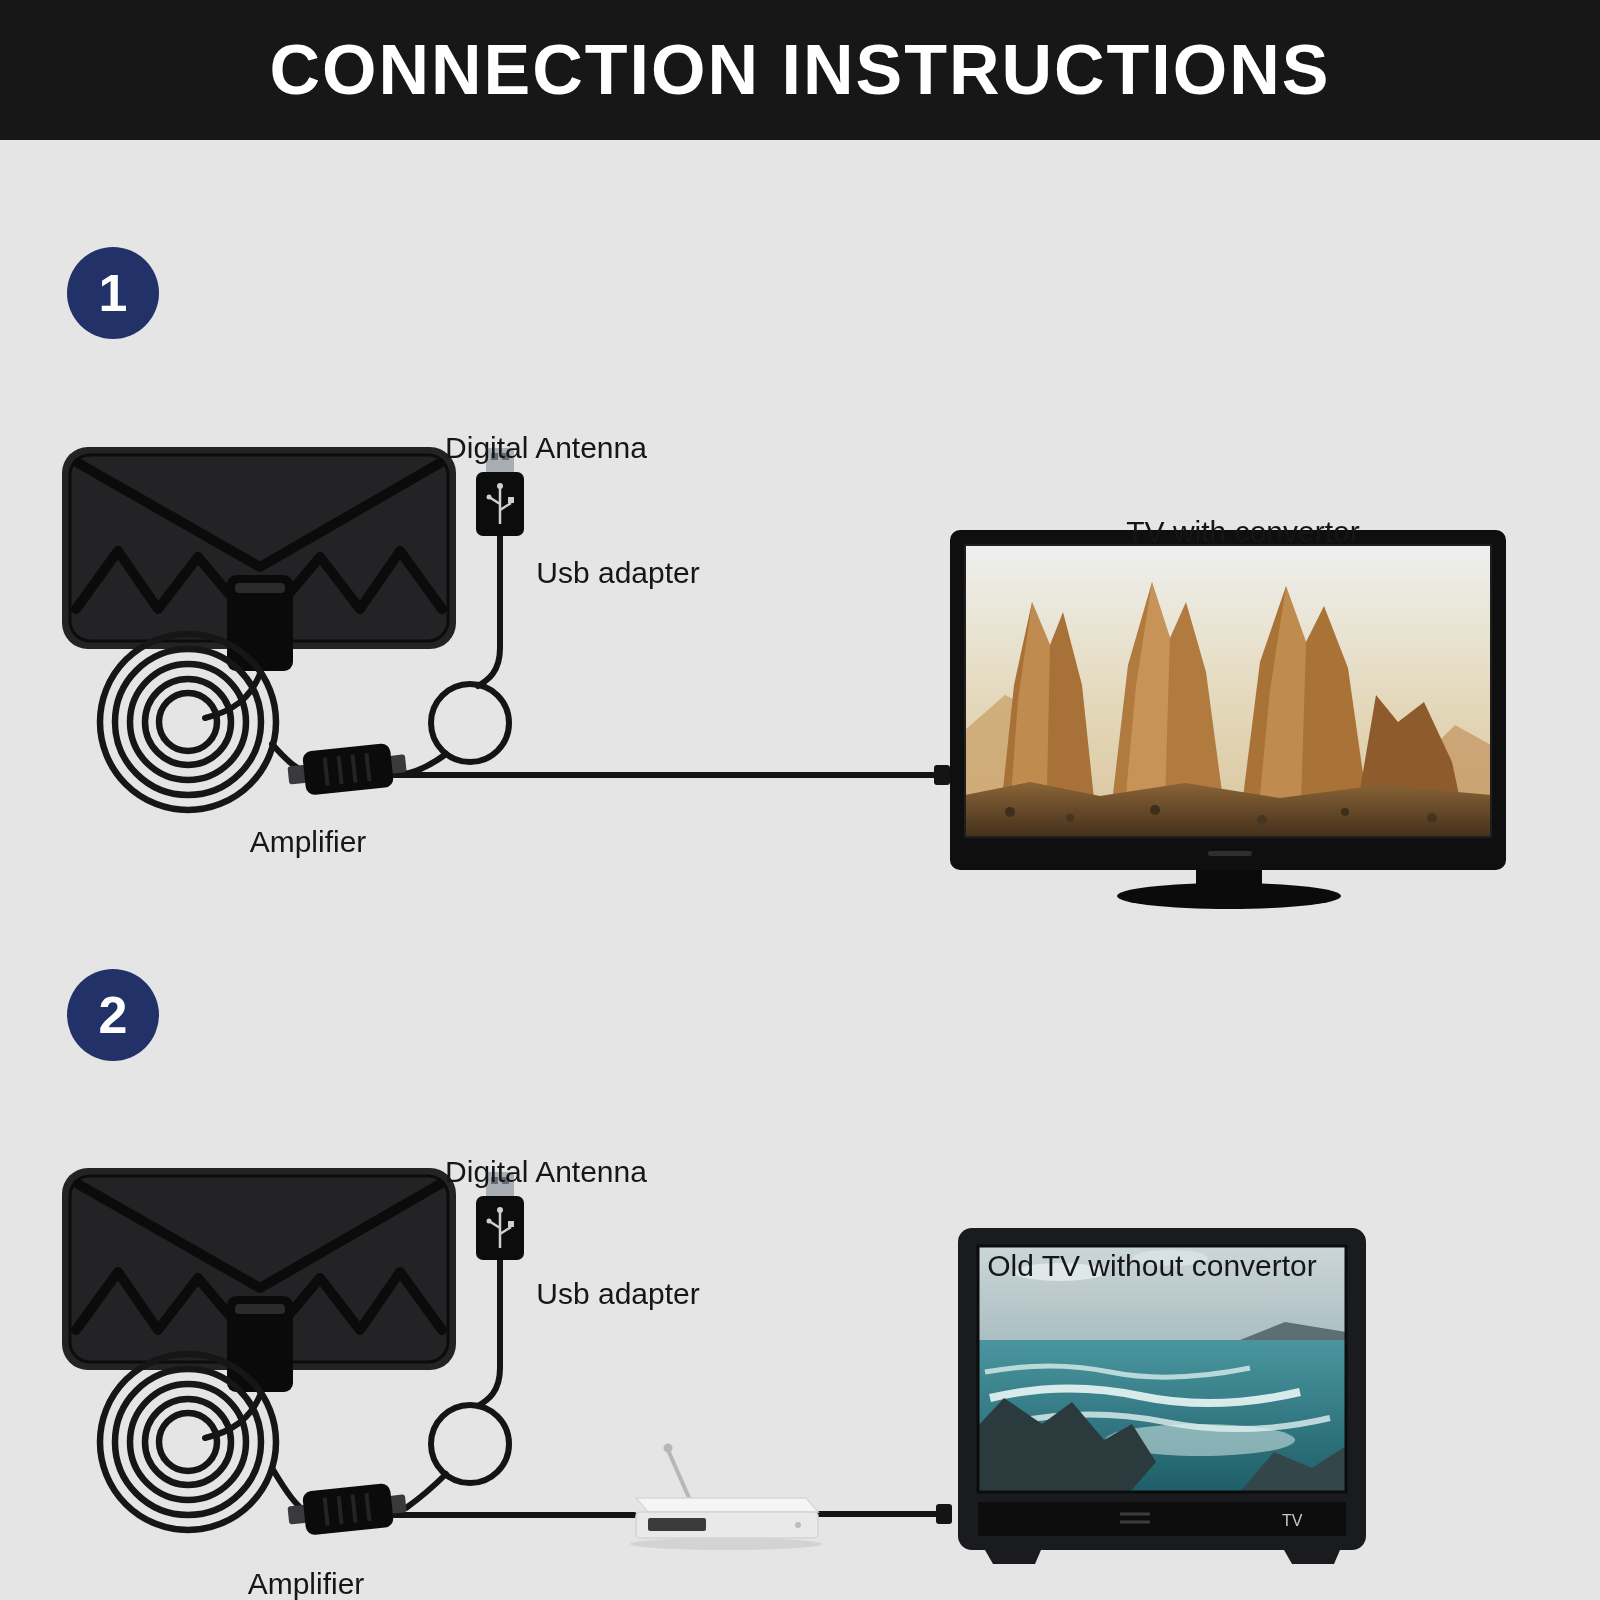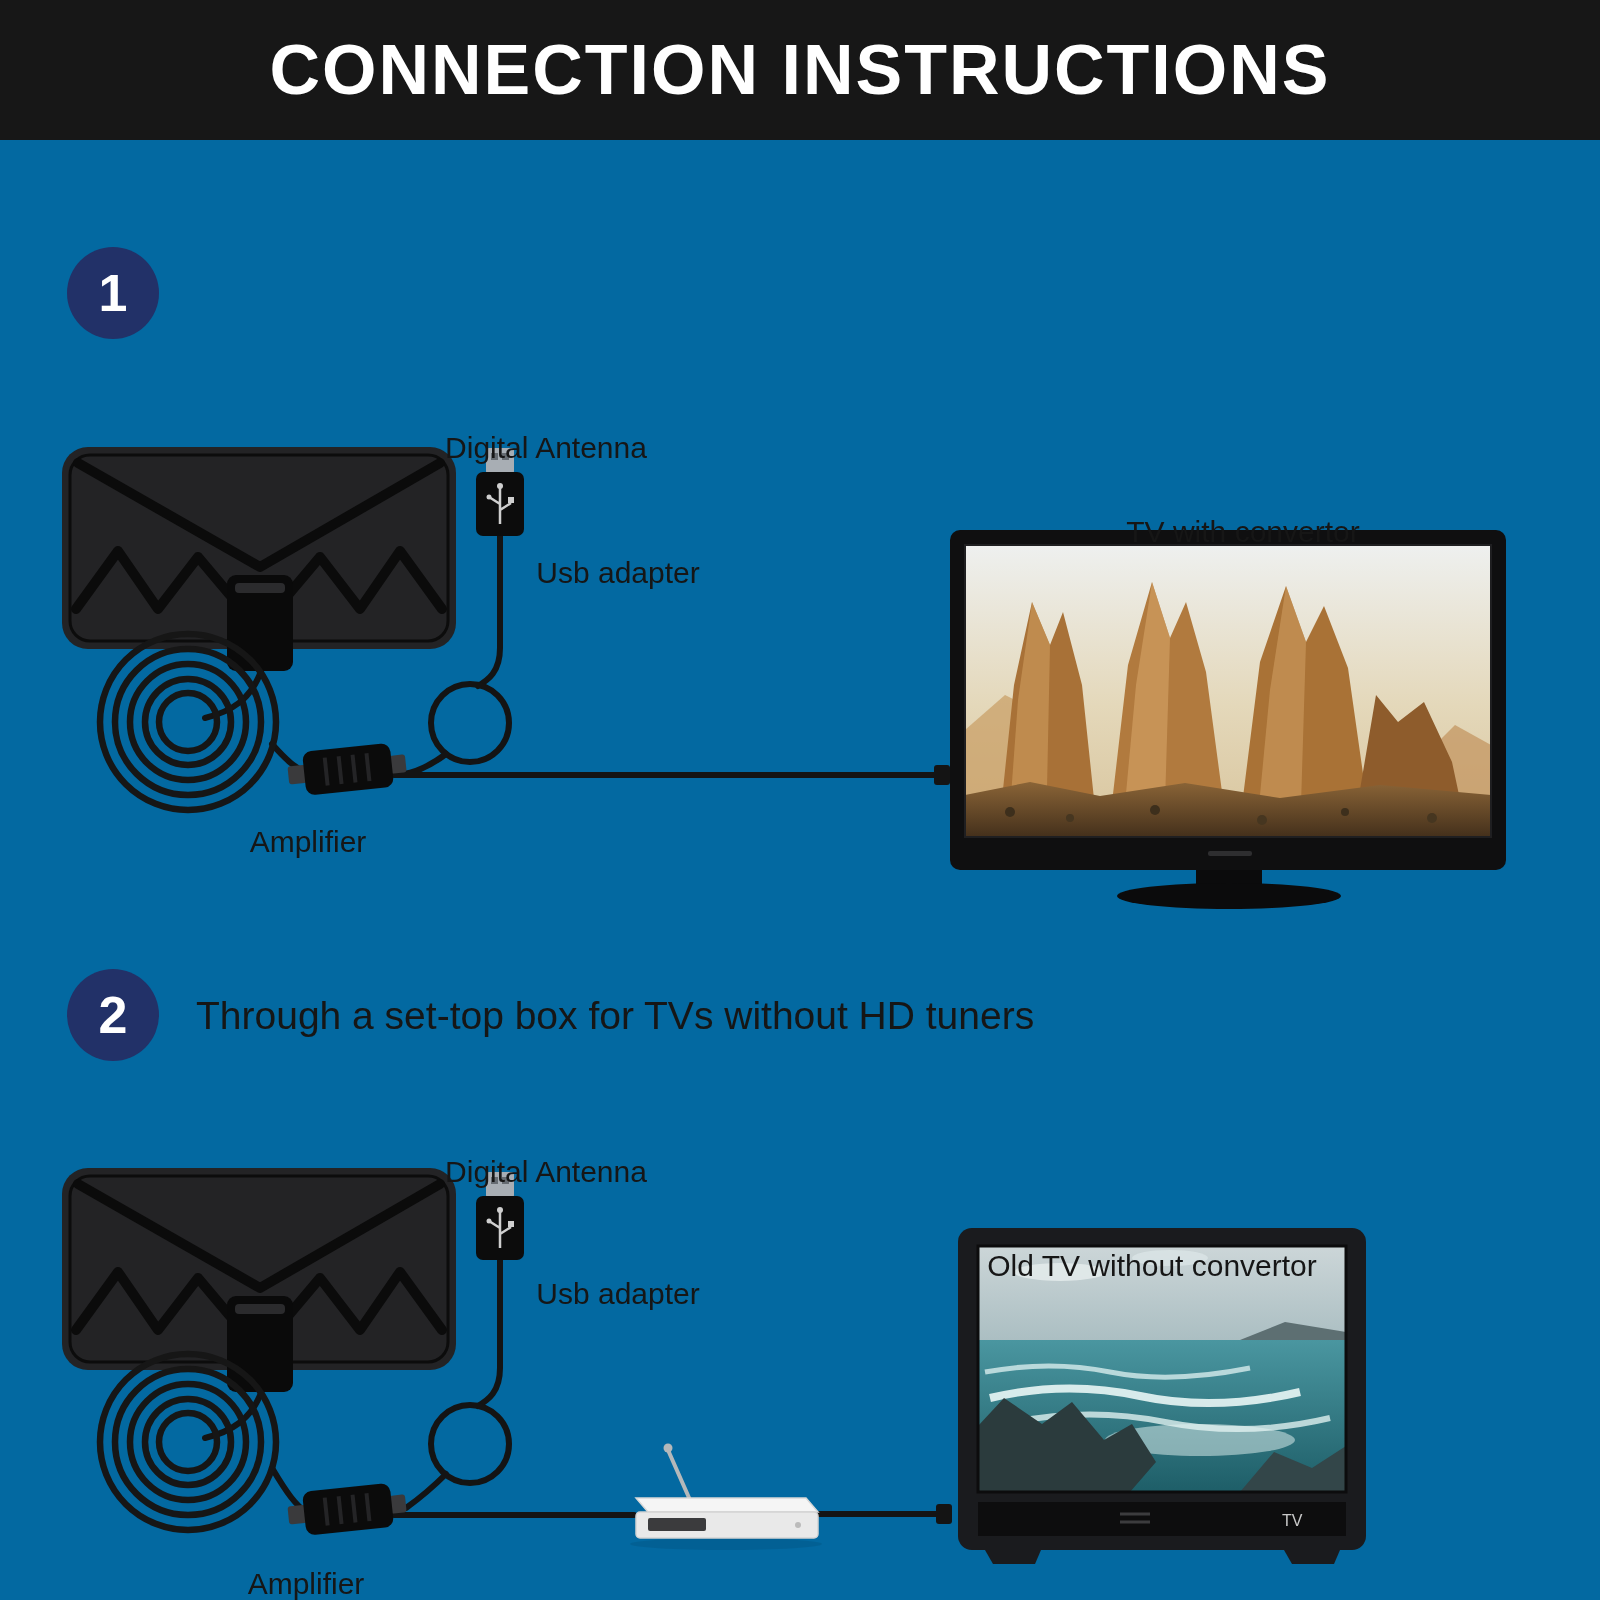--- a/index.html
+++ b/index.html
@@ -1,18 +1,18 @@
 <!DOCTYPE html>
 <html><head>
 <meta charset="utf-8">
 <style>
   * { margin:0; padding:0; box-sizing:border-box; }
   html,body { background:#ffffff; }
   body { font-family:"Liberation Sans", sans-serif; }
-  .page { position:relative; width:1600px; height:1600px; background:#0369a1; overflow:hidden; }
+  .page { position:relative; width:1600px; height:1600px; background:#e5e5e5; overflow:hidden; }
   .header { position:absolute; left:0; top:0; width:1600px; height:140px; background:#171717;
             display:flex; align-items:center; justify-content:center; }
   .header h1 { color:#ffffff; font-size:70px; font-weight:bold; letter-spacing:2px; white-space:nowrap; }
   .badge { position:absolute; width:92px; height:92px; border-radius:50%; background:#223168;
            color:#ffffff; display:flex; align-items:center; justify-content:center;
            font-size:52px; font-weight:bold; }
   .step-title { position:absolute; font-size:39px; color:#161616; white-space:nowrap; }
   .label { position:absolute; transform:translateX(-50%); font-size:30px; color:#161616; white-space:nowrap;margin-top:21px; }
   .art { position:absolute; left:0; top:0; width:1600px; height:1600px; }
 </style>
@@ -185,20 +185,19 @@
   </div>
 
   <div class="label" style="left:546px; top:410px;">Digital Antenna</div>
   <div class="label" style="left:618px; top:535px;">Usb adapter</div>
   <div class="label" style="left:308px; top:804px;">Amplifier</div>
   <div class="label" style="left:1243px; top:494px;">TV with convertor</div>
 
   <div class="badge" style="left:67px; top:969px;">
     <span>2</span>
   </div>
-  <div class="step-title" style="left:196px; top:994px;">Through a set-top box for TVs without HD tuners</div>
 
   <div class="label" style="left:546px; top:1134px;">Digital Antenna</div>
   <div class="label" style="left:618px; top:1256px;">Usb adapter</div>
   <div class="label" style="left:306px; top:1546px;">Amplifier</div>
   <div class="label" style="left:1152px; top:1228px;">Old TV without convertor</div>
 
 </div>
 
 </body></html>

